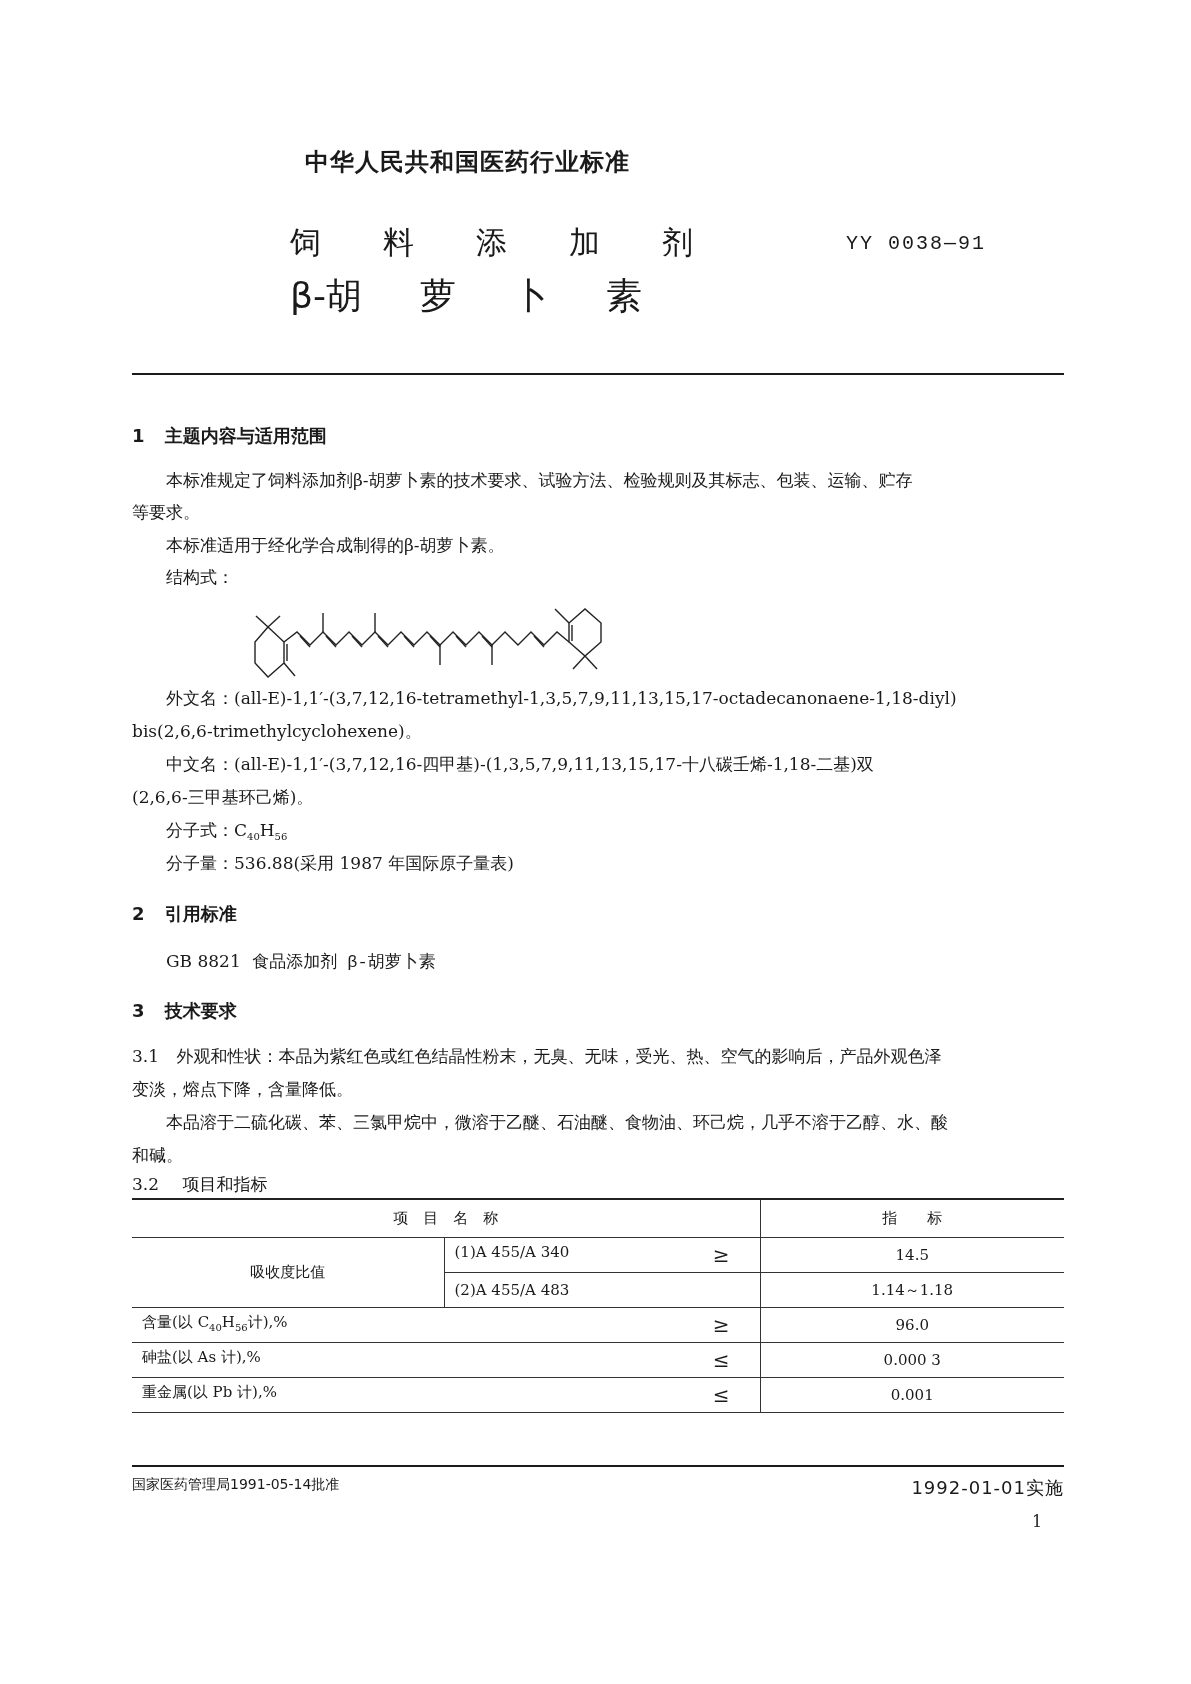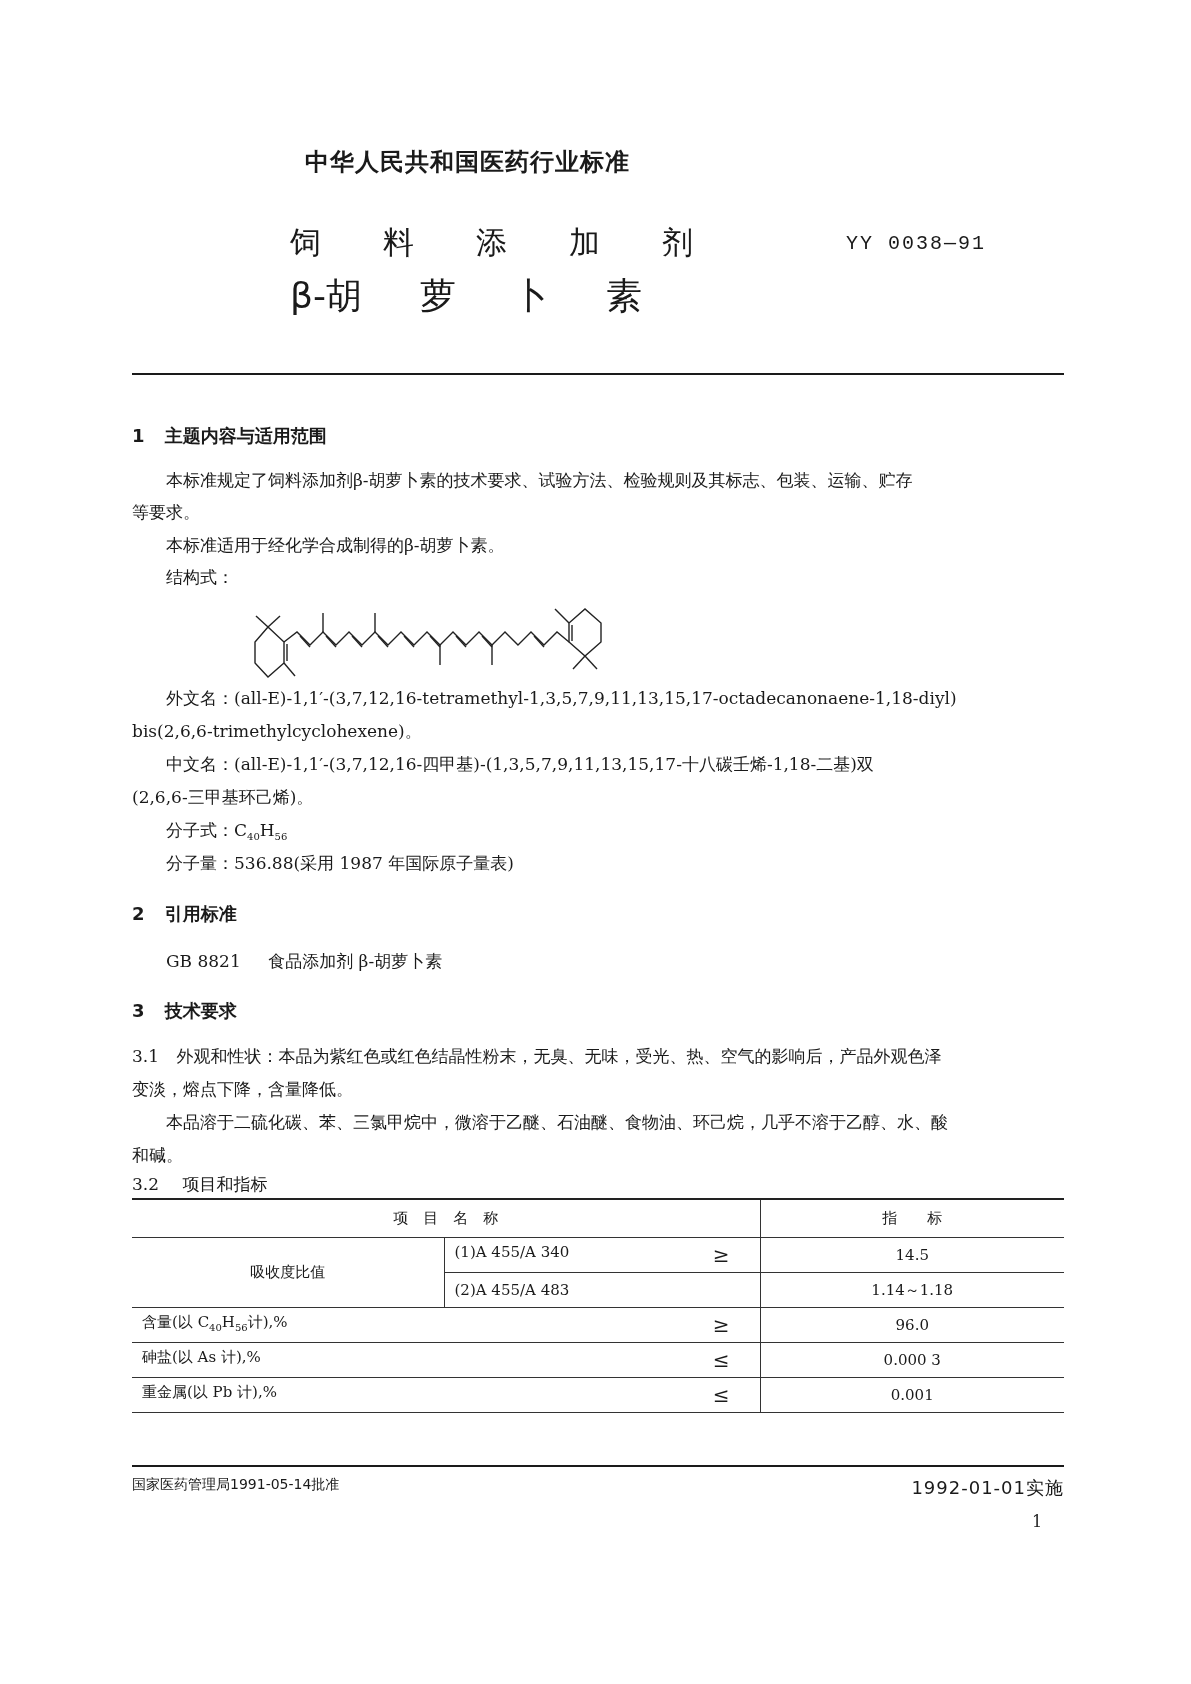--- a/index.html
+++ b/index.html
@@ -88,21 +88,21 @@
   <span>分子式：</span><span>C</span><sub>40</sub><span>H</span><sub>56</sub>
 </div>
 <div class="abs body-text" style="left:166px;top:853px;">分子量：536.88(采用 1987 年国际原子量表)</div>
 
 <div class="abs heading" style="left:132px;top:902px;text-align:right;">
   <span>2</span>
   <span style="margin-left:14px;">引用标准</span>
 </div>
 <div class="abs body-text" style="left:166px;top:951px;">
   <span>GB 8821</span>
-  <span style="margin-left:22px;">食品添加剂  β-胡萝卜素</span>
+  <span style="margin-left:6px;font-family:Liberation Mono, monospace;">食品添加剂  β-胡萝卜素</span>
 </div>
 
 <div class="abs heading" style="left:132px;top:999px;">
   <span>3</span>
   <span style="margin-left:14px;">技术要求</span>
 </div>
 <div class="abs body-text" style="left:132px;top:1046px;">
   <span>3.1</span>
   <span style="margin-left:12px;">外观和性状：本品为紫红色或红色结晶性粉末，无臭、无味，受光、热、空气的影响后，产品外观色泽</span>
 </div>

